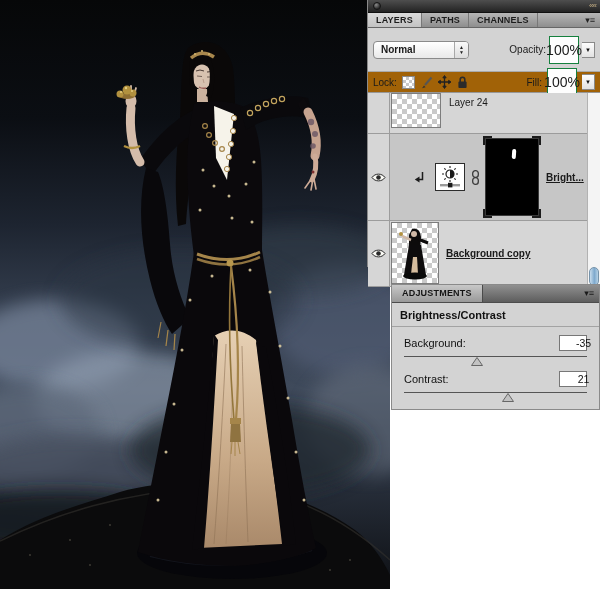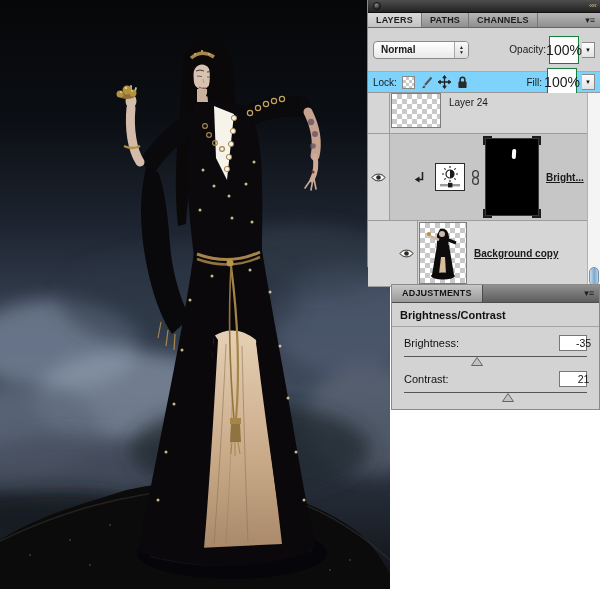--- a/index.html
+++ b/index.html
@@ -65,42 +65,42 @@
     box-sizing:border-box;
   }
   .drop-btn{
     width:13px;height:16px;border:1px solid #8a8a8a;border-left:none;
     background:linear-gradient(#fdfdfd,#e2e2e2);display:flex;align-items:center;
     justify-content:center;font-size:6px;color:#111;box-sizing:border-box;
   }
   .spacer{margin-left:auto;}
   .lock-row{
     height:20px;display:flex;align-items:center;padding:0 5px;gap:5px;
-    background:#7dd3fc;border-bottom:1px solid #979797;
+    background:#a16207;border-bottom:1px solid #979797;
   }
   .lock-icon{width:13px;height:13px;display:flex;align-items:center;justify-content:center;}
   .checker,.checker-sm{
     background-color:#ffffff;
     background-image:
       linear-gradient(45deg,#c9c9c9 25%,transparent 25%,transparent 75%,#c9c9c9 75%),
       linear-gradient(45deg,#c9c9c9 25%,transparent 25%,transparent 75%,#c9c9c9 75%);
     background-size:10px 10px;background-position:0 0,5px 5px;
   }
   .checker-sm{background-size:6px 6px;background-position:0 0,3px 3px;}
   
   .layer-list{position:relative;height:194px;background:#d6d6d6;}
   .layer-row{display:flex;box-sizing:border-box;border-bottom:1px solid #9c9c9c;background:#d6d6d6;}
   .layer-row.selected{background:#c6c6c6;}
   .eye-col{
     width:21px;flex:none;border-right:1px solid #9c9c9c;background:#d6d6d6;
     display:flex;align-items:center;justify-content:center;
   }
   .row-1{height:41px;}
   .row-2{height:87px;text-decoration:underline;}
-  .row-3{height:66px;padding-left:28px;}
+  .row-3{height:66px;}
   .thumb-empty{
     width:48px;height:33px;border:1px solid #7d7d7d;margin:0 0 0 1px;align-self:flex-start;
   }
   .row-label{font-size:10px;align-self:flex-start;margin:4px 0 0 8px;}
   .row-2 .clip-arrow{margin-left:24px;align-self:center;display:flex;}
   .adj-thumb{
     width:30px;height:28px;background:#ffffff;border:1px solid #2c2c2c;margin-left:10px;
     align-self:center;display:flex;align-items:center;justify-content:center;box-sizing:border-box;
   }
   .link-icon{margin-left:6px;align-self:center;display:flex;}
@@ -478,21 +478,21 @@
 
 <div class="adjustments-panel">
   <div class="adj-tabbar">
     <div class="adj-tab">ADJUSTMENTS</div>
     <div class="adj-menu">▾≡</div>
   </div>
   <div class="adj-title">Brightness/Contrast</div>
   <div class="adj-divider"></div>
   <div class="adj-content">
     <div class="adj-row">
-      <span class="adj-label">Brightness:</span>
+      <span class="adj-label">Background:</span>
       <span class="adj-value">-35</span>
     </div>
     <div class="slider">
       <div class="slider-track"></div>
       <span class="slider-thumb" style="left:40%">
         <svg width="12" height="9" viewBox="0 0 12 9">
             <polygon points="6,0.5 11.5,8.5 0.5,8.5" fill="#c2c2c2" stroke="#666" stroke-width="1"></polygon>
           </svg>
       </span>
     </div>

